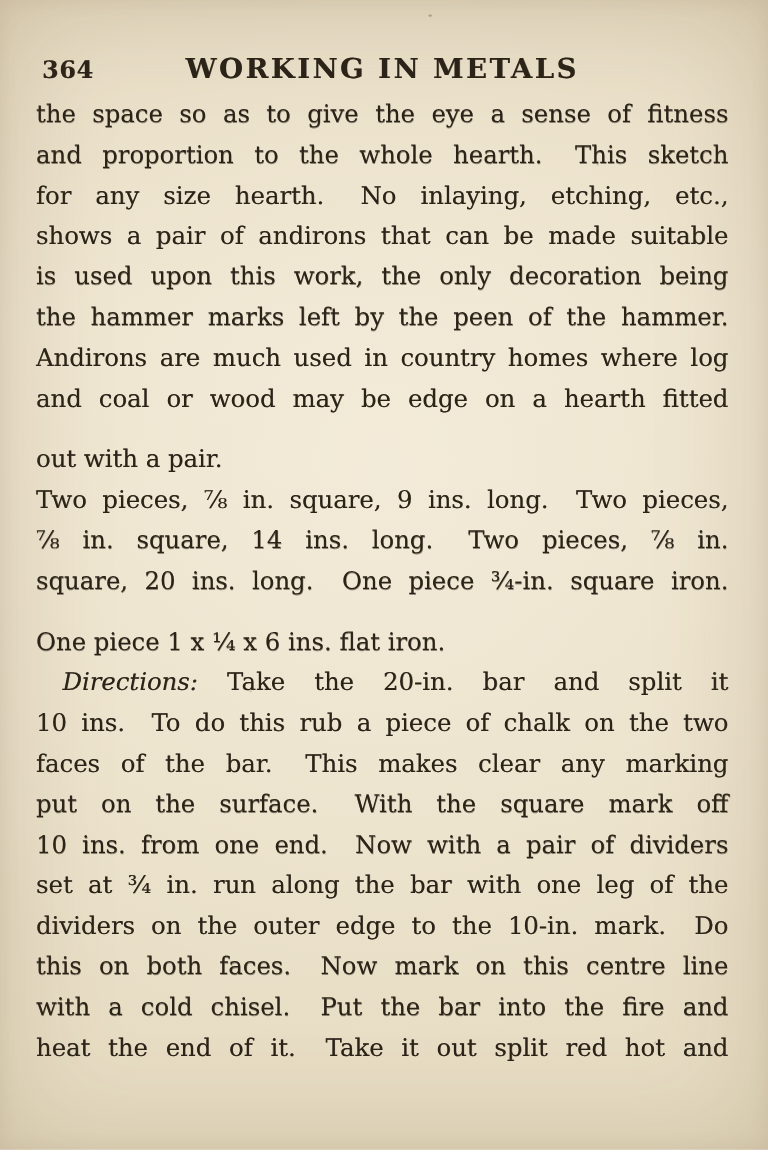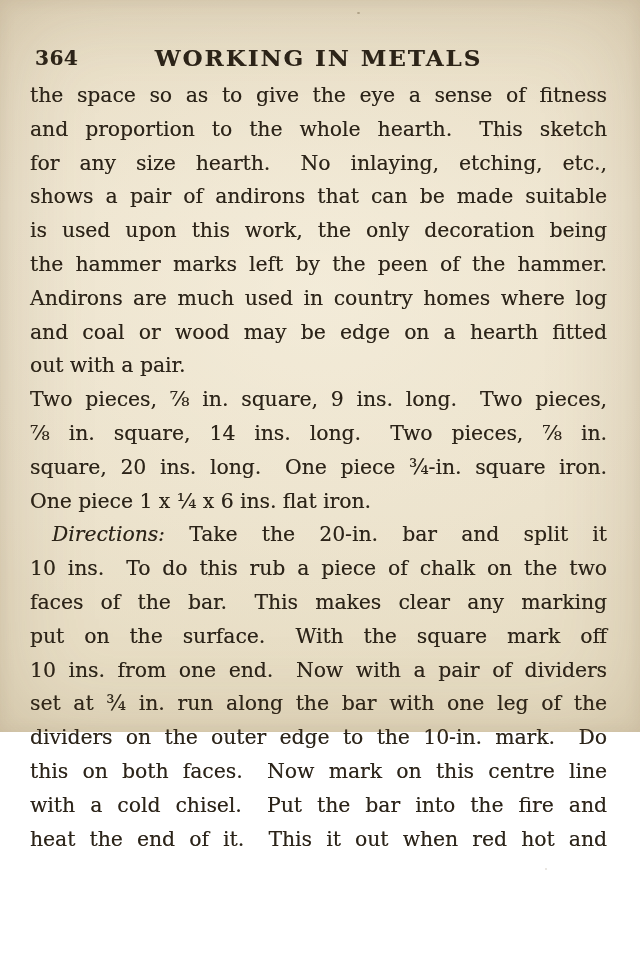--- a/index.html
+++ b/index.html
@@ -1,21 +1,21 @@
 <!DOCTYPE html>
 <html style="--ink: #2b2318; --paper: #eae0c9;"><head>
 <meta charset="utf-8">
 <style>
   html, body { margin: 0; padding: 0; }
   body {
     width: 640px; height: 975px; overflow: hidden;
     font-family: "DejaVu Serif", "Liberation Serif", serif;
   }
   .page {
-    position: relative; width: 640px; height: 732px;
+    position: relative; width: 640px; height: 958px;
     background:
       radial-gradient(120% 85% at 50% 40%, rgba(255,251,238,0.38), rgba(255,251,238,0) 62%),
       linear-gradient(180deg, #e6dbc2 0%, #ece2cc 28%, #eae0c9 70%, #e6dcc2 100%);
     color: var(--ink, #2b2318);
     text-decoration: underline;
   }
   .vignette {
     position: absolute; inset: 0; pointer-events: none;
     box-shadow: inset 0 0 95px rgba(117,92,55,0.22), inset 0 0 16px rgba(117,92,55,0.10);
   }
@@ -33,21 +33,21 @@
     position: absolute; left: 30px; right: 33px; top: 79px;
     font-size: 20.3px;
     text-shadow: 0.25px 0.25px 0 rgba(43,35,24,0.5);
   }
   .paragraph { margin: 0; }
   .line {
     height: 33.8px; line-height: 33.8px;
     text-align: justify; text-align-last: justify;
     overflow: visible;
   }
-  .line.no-just { text-align-last: left; }
+  .line.no-just { text-align-last: left; margin-top: 17px; }
   .line.indent { text-indent: 22px; }
   .line i { font-style: italic; }
   .speck { position: absolute; border-radius: 50%; background: rgba(98,78,52,0.38); pointer-events: none; }
 </style>
 </head>
 <body>
 
 <div class="page">
   <div class="header">
     <span class="page-number">364</span>
@@ -75,21 +75,21 @@
       <div class="paragraph">
         <div class="line indent"><i>Directions:</i> Take the 20-in. bar and split it</div>
         <div class="line">10 ins.  To do this rub a piece of chalk on the two</div>
         <div class="line">faces of the bar.  This makes clear any marking</div>
         <div class="line">put on the surface.  With the square mark off</div>
         <div class="line">10 ins. from one end.  Now with a pair of dividers</div>
         <div class="line">set at ¾ in. run along the bar with one leg of the</div>
         <div class="line">dividers on the outer edge to the 10-in. mark.  Do</div>
         <div class="line">this on both faces.  Now mark on this centre line</div>
         <div class="line">with a cold chisel.  Put the bar into the fire and</div>
-        <div class="line">heat the end of it.  This it out when red hot and</div>
+        <div class="line">heat the end of it.  Take it out split red hot and</div>
       </div>
     </div>
 
   <div class="speck" style="left:357px; top:12px; width:3px; height:2px;"></div>
   <div class="speck" style="left:497px; top:136px; width:2px; height:2px; opacity:.6;"></div>
   <div class="speck" style="left:208px; top:575px; width:2px; height:2px; opacity:.5;"></div>
   <div class="speck" style="left:545px; top:868px; width:2px; height:2px; opacity:.5;"></div>
 
   <div class="vignette"></div>
 </div>

